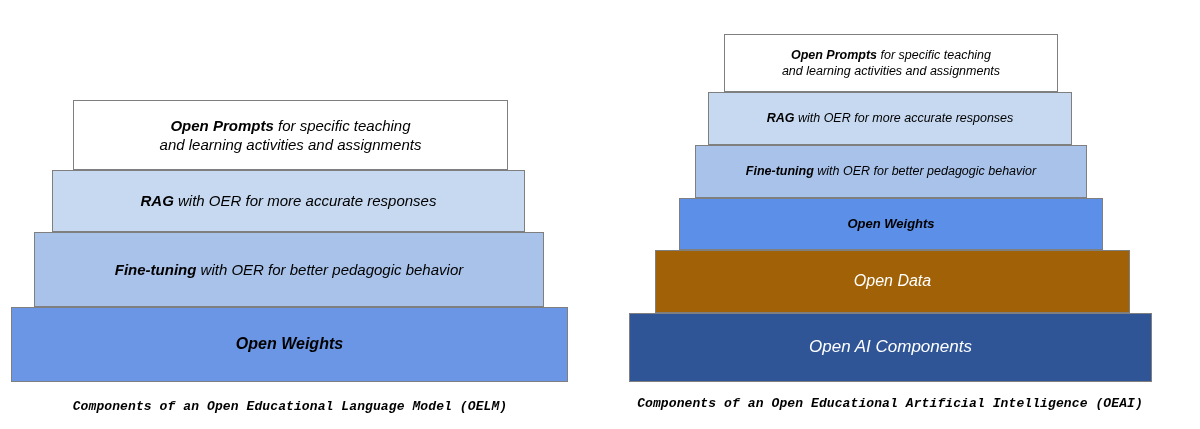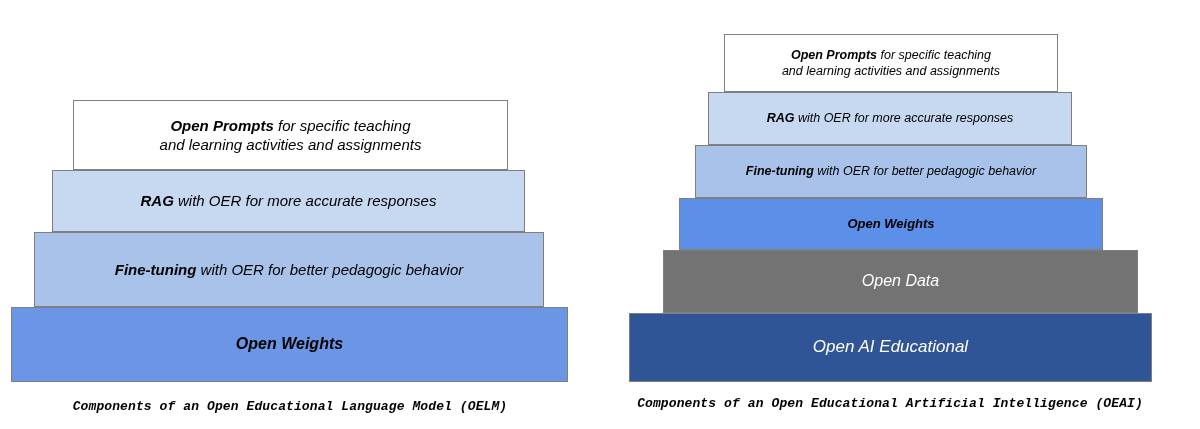--- a/index.html
+++ b/index.html
@@ -95,22 +95,22 @@
       </div>
       <div class="layer" style="left: 108px; top: 92px; width: 364px; height: 53px; background: rgb(198, 217, 241); border-color: rgb(127, 127, 127); font-size: 12.5px;">
         <span class="layer-text txt-dark" style="color: rgb(0, 0, 0);"><b>RAG</b><span class="fw-normal"> with OER for more accurate responses</span></span>
       </div>
       <div class="layer" style="left: 95px; top: 145px; width: 392px; height: 53px; background: rgb(168, 194, 234); border-color: rgb(127, 127, 127); font-size: 12.5px;">
         <span class="layer-text txt-dark" style="color: rgb(0, 0, 0);"><b>Fine-tuning</b><span class="fw-normal"> with OER for better pedagogic behavior</span></span>
       </div>
       <div class="layer" style="left: 79px; top: 198px; width: 424px; height: 52px; background: rgb(91, 143, 232); border-color: rgb(127, 127, 127); font-size: 13px;">
         <span class="layer-text txt-dark" style="color: rgb(0, 0, 0);"><b>Open Weights</b></span>
       </div>
-      <div class="layer" style="left: 63px; top: 250px; width: 475px; height: 63px; background: #737373; border-color: rgb(127, 127, 127); font-size: 16px;">
+      <div class="layer" style="left: 55px; top: 250px; width: 475px; height: 63px; background: #a16207; border-color: rgb(127, 127, 127); font-size: 16px;">
         <span class="layer-text txt-light" style="color: rgb(255, 255, 255);"><b style="font-weight: normal;">Open Data</b></span>
       </div>
       <div class="layer" style="left: 29px; top: 313px; width: 523px; height: 69px; background: rgb(47, 85, 151); border-color: rgb(127, 127, 127); font-size: 17px;">
-        <span class="layer-text txt-light" style="color: rgb(255, 255, 255);"><b style="font-weight: normal;">Open AI Educational</b></span>
+        <span class="layer-text txt-light" style="color: rgb(255, 255, 255);"><b style="font-weight: normal;">Open AI Components</b></span>
       </div>
     </div>
   <div class="caption caption-right">Components of an Open Educational Artificial Intelligence (OEAI)</div>
 
 </div>
 
 </body></html>

